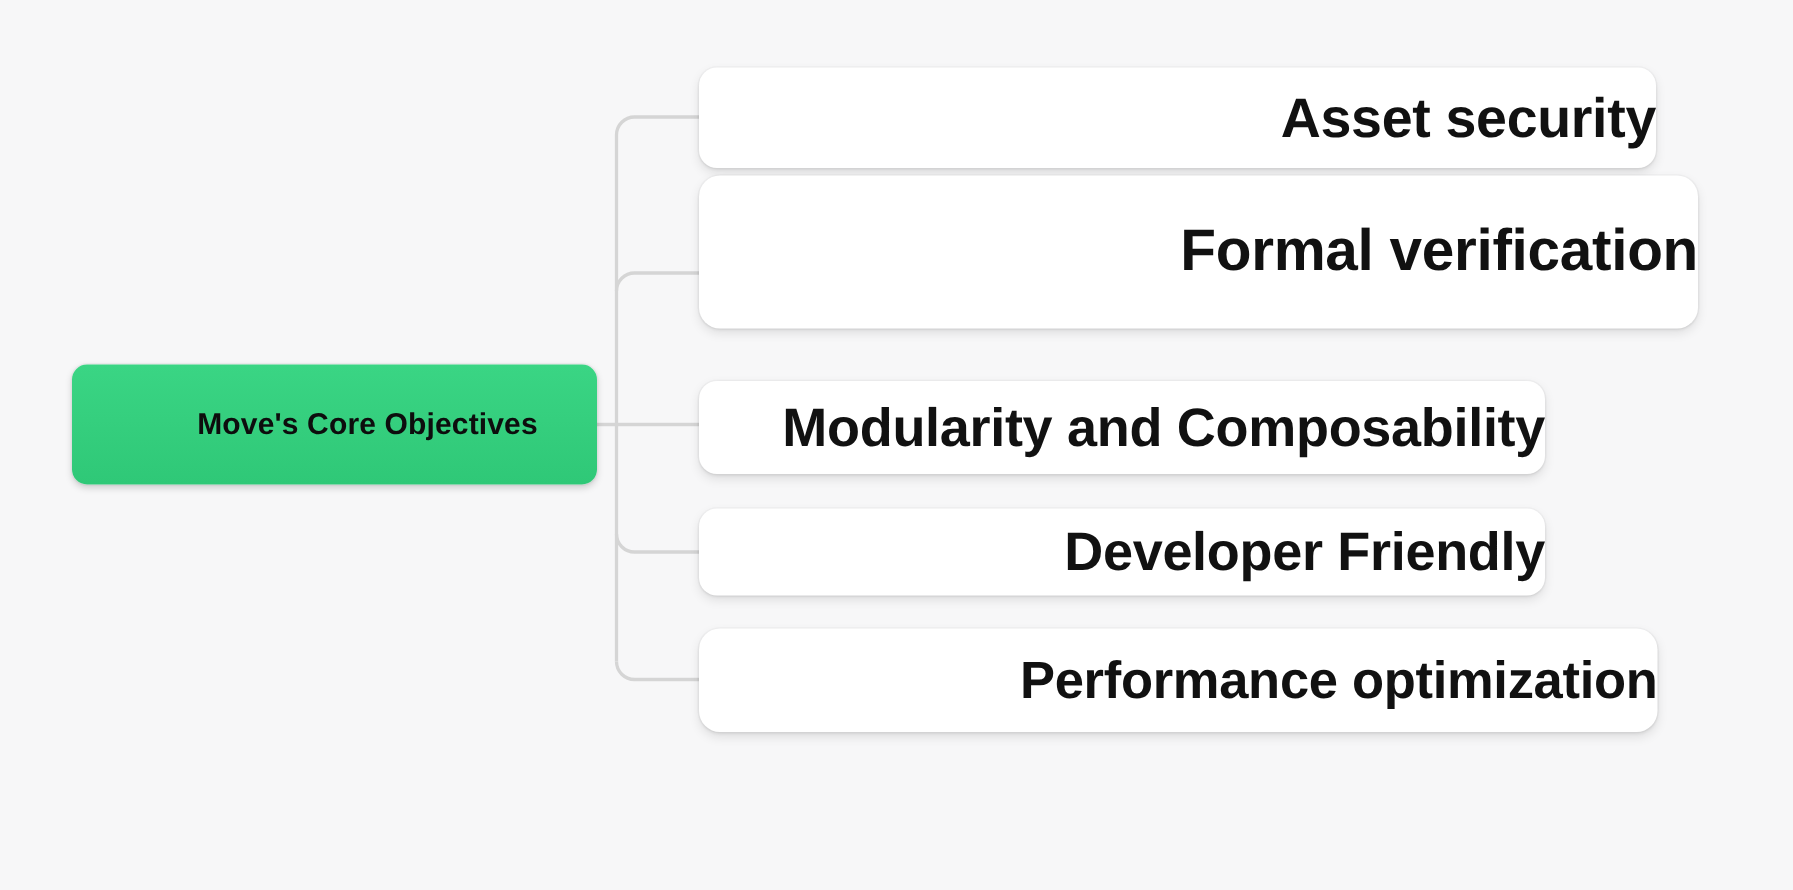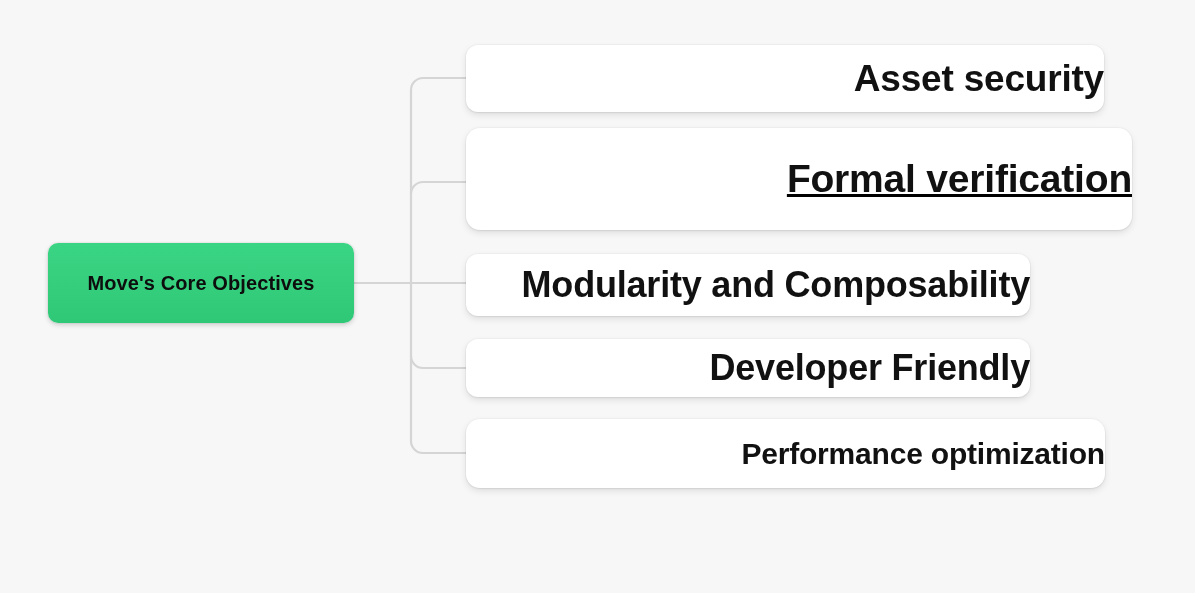--- a/index.html
+++ b/index.html
@@ -40,20 +40,21 @@
     left: 48px;
     top: 243px;
     width: 306px;
     height: 80px;
     background: linear-gradient(180deg, #3ad584 0%, #2fc877 100%);
     border-radius: 10px;
     box-shadow: 0 2px 5px rgba(0,0,0,0.17), 0 0 0 1px rgba(0,0,0,0.03);
     display: flex;
     align-items: center;
     justify-content: center;
+    padding-left: 44px;
   }
   #root-label {
     font-size: 20px;
     font-weight: bold;
     color: #0d0d0d;
     letter-spacing: 0.1px;
     white-space: nowrap;
   }
 
   
@@ -72,31 +73,31 @@
     color: #111111;
     font-weight: bold;
     white-space: nowrap;
     letter-spacing: -0.2px;
   }
 
   
   #card-0 { left: 466px; top: 45px;  width: 638px; height: 67px;  }
   #card-0 .branch-label { font-size: 37px; }
 
-  #card-1 { left: 466px; top: 128px; width: 666px; height: 102px; border-radius: 14px; text-decoration: underline; }
+  #card-1 { left: 466px; top: 117px; width: 666px; height: 102px; border-radius: 14px; }
   #card-1 .branch-label { font-size: 39px; }
 
   #card-2 { left: 466px; top: 254px; width: 564px; height: 62px;  }
   #card-2 .branch-label { font-size: 36px; }
 
   #card-3 { left: 466px; top: 339px; width: 564px; height: 58px;  }
   #card-3 .branch-label { font-size: 36px; }
 
   #card-4 { left: 466px; top: 419px; width: 639px; height: 69px; border-radius: 14px; }
-  #card-4 .branch-label { font-size: 30px; }
+  #card-4 .branch-label { font-size: 35px; }
 </style>
 </head>
 <body>
 
 <div id="canvas">
 
   <svg id="connectors" viewBox="0 0 1195 593" width="1195" height="593" xmlns="http://www.w3.org/2000/svg">
     <g fill="none" stroke="#d5d5d5" stroke-width="2.2" stroke-linecap="butt">
 
       <path d="M 354 283 L 411 283"></path>

